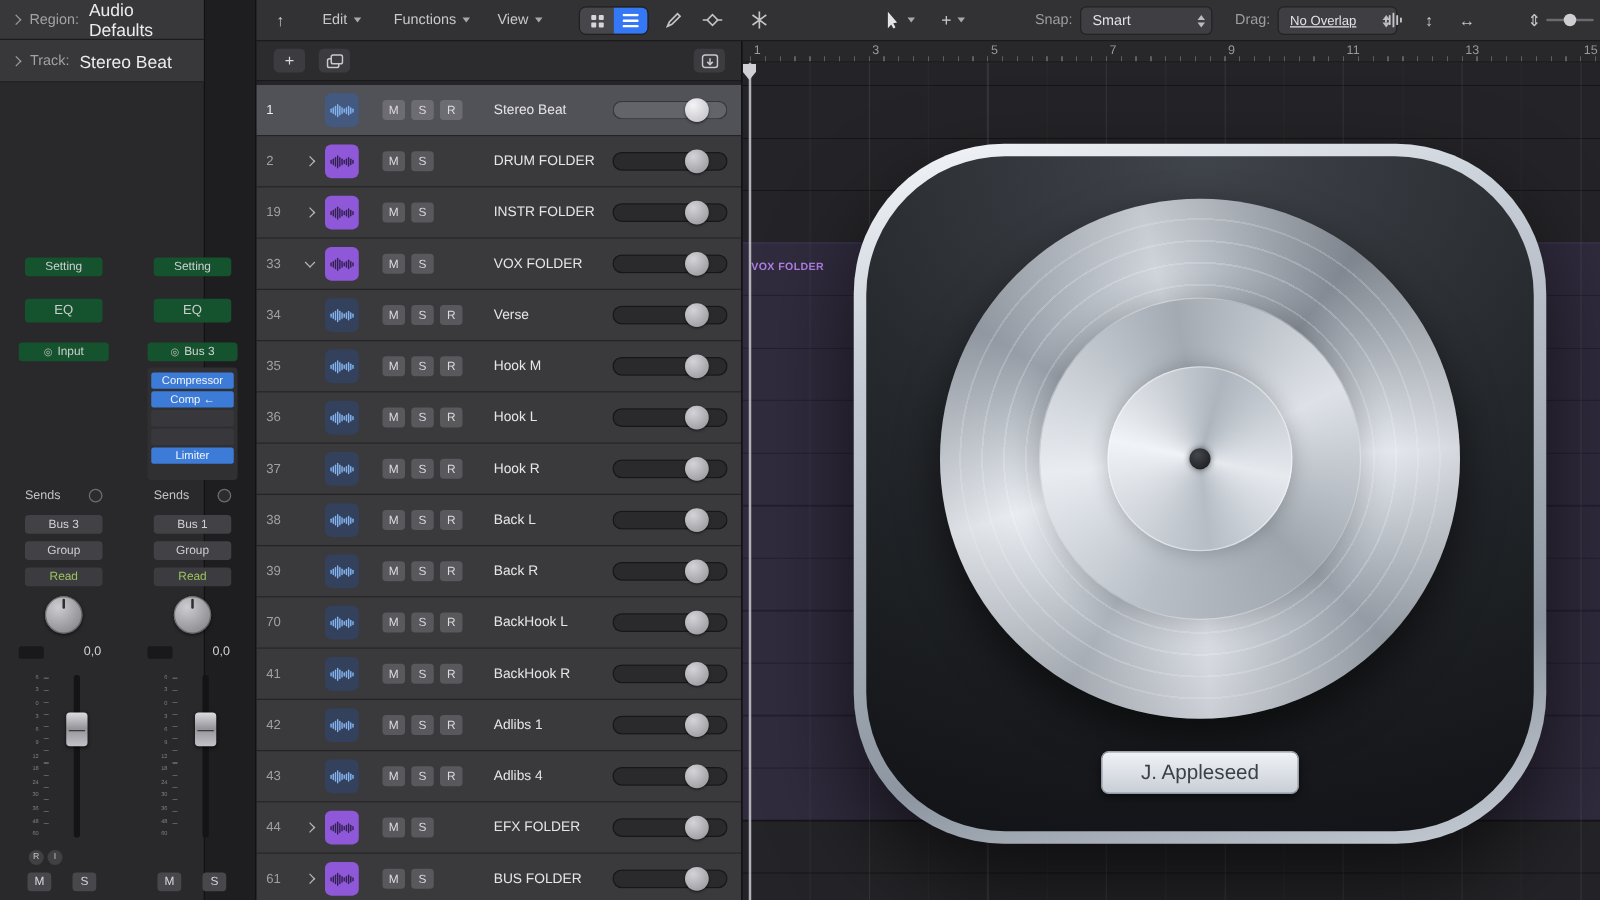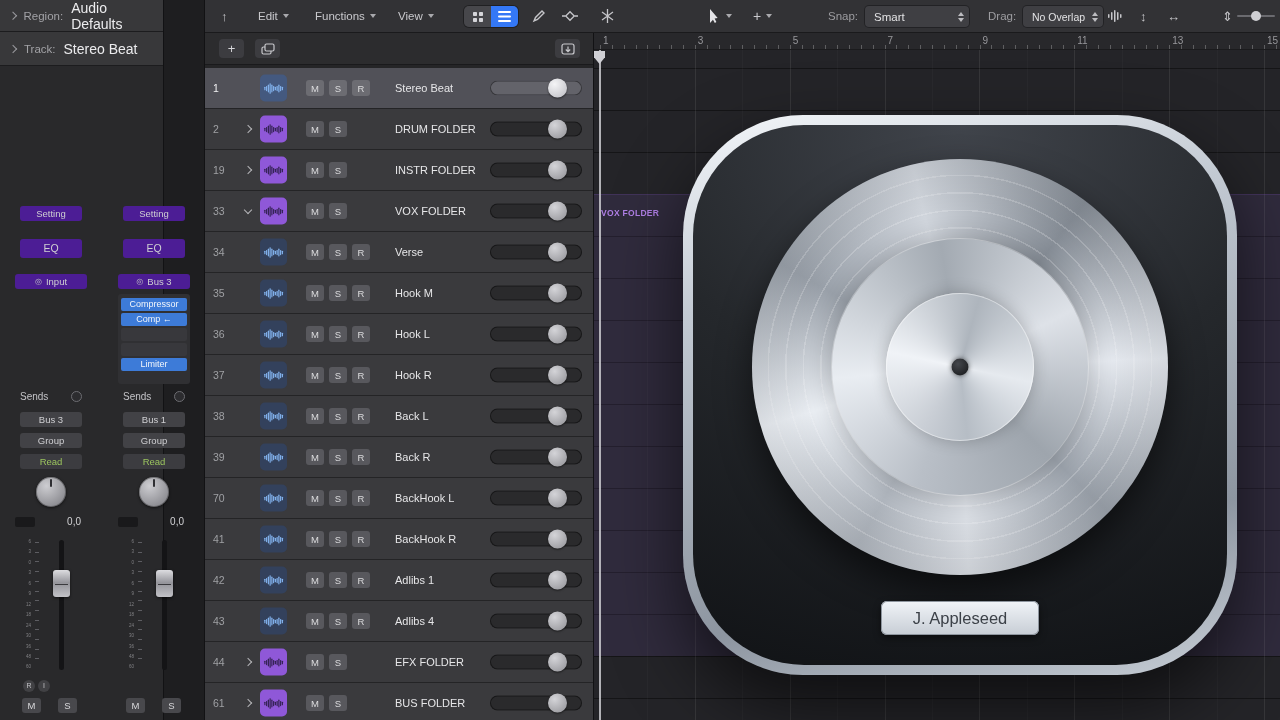--- a/index.html
+++ b/index.html
@@ -28,21 +28,21 @@
   #inspector { position:absolute; left:0; top:0; width:164px; height:720px; background:#29292b; border-right:1px solid #121214; }
   .insp-header { display:flex; align-items:center; gap:8px; padding:0 10px; background:#38383a; border-bottom:1px solid #1c1c1e; }
   #region-header { height:32px; }
   #track-header { height:34px; }
   .disc-ch { width:6px; height:6px; border-right:1.5px solid #9a9a9e; border-bottom:1.5px solid #9a9a9e; transform:rotate(-45deg); }
   .insp-label { color:#a2a2a6; font-size:11.5px; }
   .insp-value { color:#ececee; font-size:14px; }
 
   .strip { position:absolute; top:0; width:88px; height:720px; }
   #strip-left { left:7px; } #strip-right { left:110px; }
-  .sbtn { position:absolute; left:13px; width:62px; height:15px; border-radius:3px; background:#4c1d95; color:#cfcfd2; font-size:9.5px; line-height:15px; text-align:center; }
+  .sbtn { position:absolute; left:13px; width:62px; height:15px; border-radius:3px; background:#14532d; color:#cfcfd2; font-size:9.5px; line-height:15px; text-align:center; }
   .s-setting { top:206px; }
   .s-eq { top:239px; height:19px; line-height:19px; font-size:10.5px; }
   .s-input { top:274px; left:8px; width:72px; display:flex; align-items:center; justify-content:center; gap:4px; }
   .s-input .fmt { font-size:8px; color:#bfbfc3; }
   .inserts { position:absolute; left:8px; top:294px; width:72px; height:90px; background:#303033; border-radius:3px; }
   .inserts .ph { position:absolute; inset:0; display:flex; align-items:center; justify-content:center; color:#8e8e92; font-size:10px; }
   .slot { position:absolute; left:3px; width:66px; height:13px; border-radius:2px; background:#38383c; }
   .slot.blue { background:#3d7bd8; color:#f2f6fb; font-size:9px; line-height:13px; text-align:center; white-space:nowrap; overflow:hidden; }
   .sends-row { position:absolute; left:13px; top:391px; width:62px; display:flex; align-items:center; justify-content:space-between; color:#c3c3c7; font-size:10px; }
   .send-knob { width:11px; height:11px; border-radius:50%; background:#2c2c2f; border:1px solid #6d6d72; }
@@ -201,21 +201,21 @@
 
     <div class="tb-item tb-label" style="left:623px;">Snap:</div>
     <div class="dropdown" style="left:660px; width:104px;">
       <span>Smart</span>
       <span class="stepper">
           <span class="tri-up"></span>
           <span class="tri-down"></span>
         </span>
     </div>
     <div class="tb-item tb-label" style="left:783px;">Drag:</div>
-    <div class="dropdown" style="left:818px; width:80px;">
+    <div class="dropdown" style="left:818px; width:94px;text-decoration:underline;">
       <span style="font-size:10.5px;">No Overlap</span>
       <span class="stepper">
           <span class="tri-up"></span>
           <span class="tri-down"></span>
         </span>
     </div>
 
     <div class="tb-item" style="left:903px;">
       <svg width="16" height="12" viewBox="0 0 16 12" fill="#c5c5c9">
           <rect x="0" y="4" width="1.5" height="4" rx="0.7"></rect>

